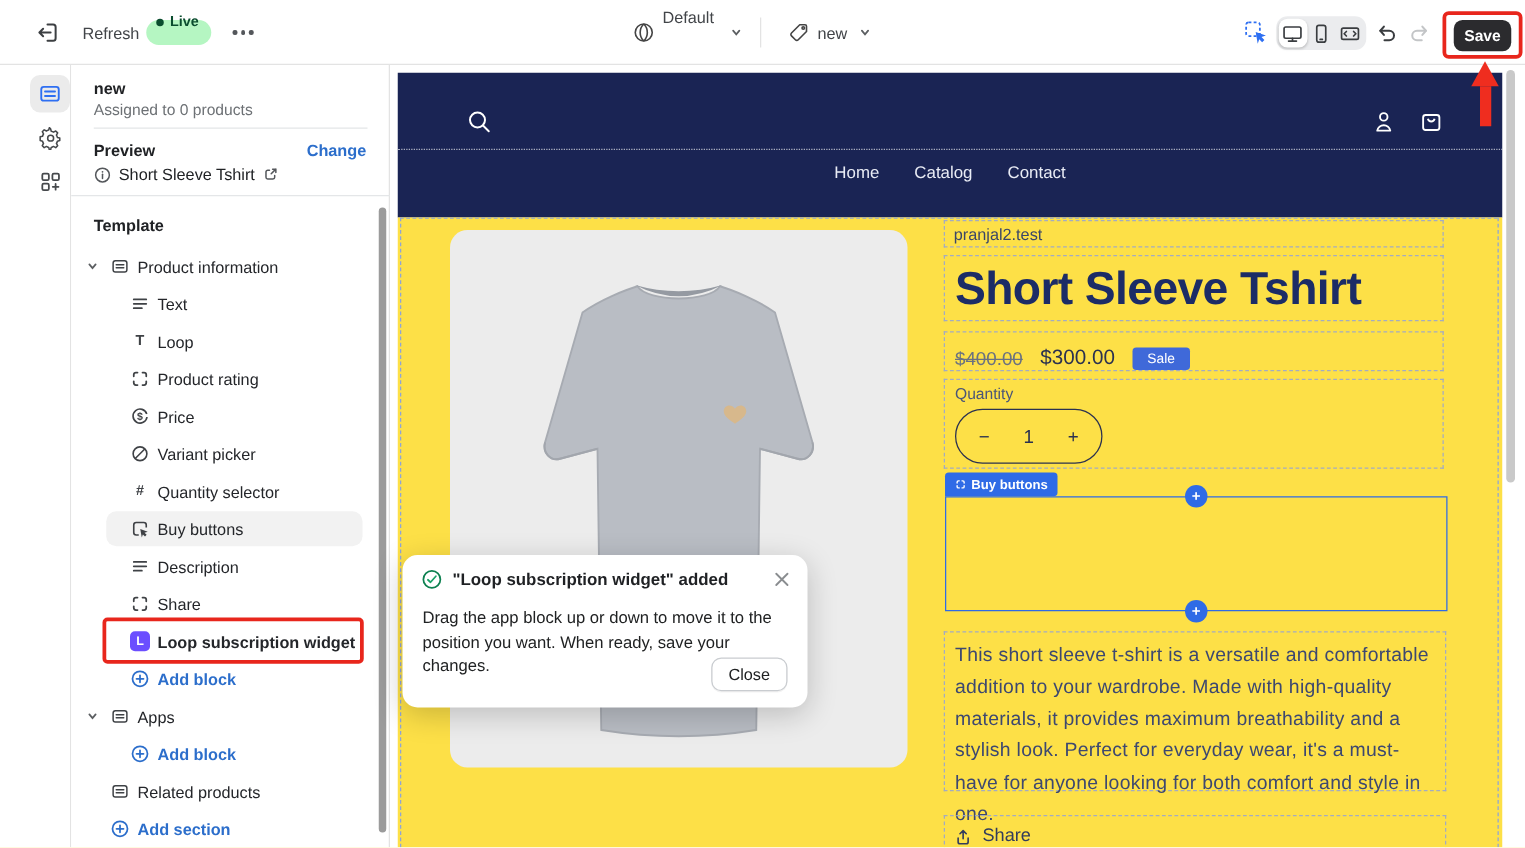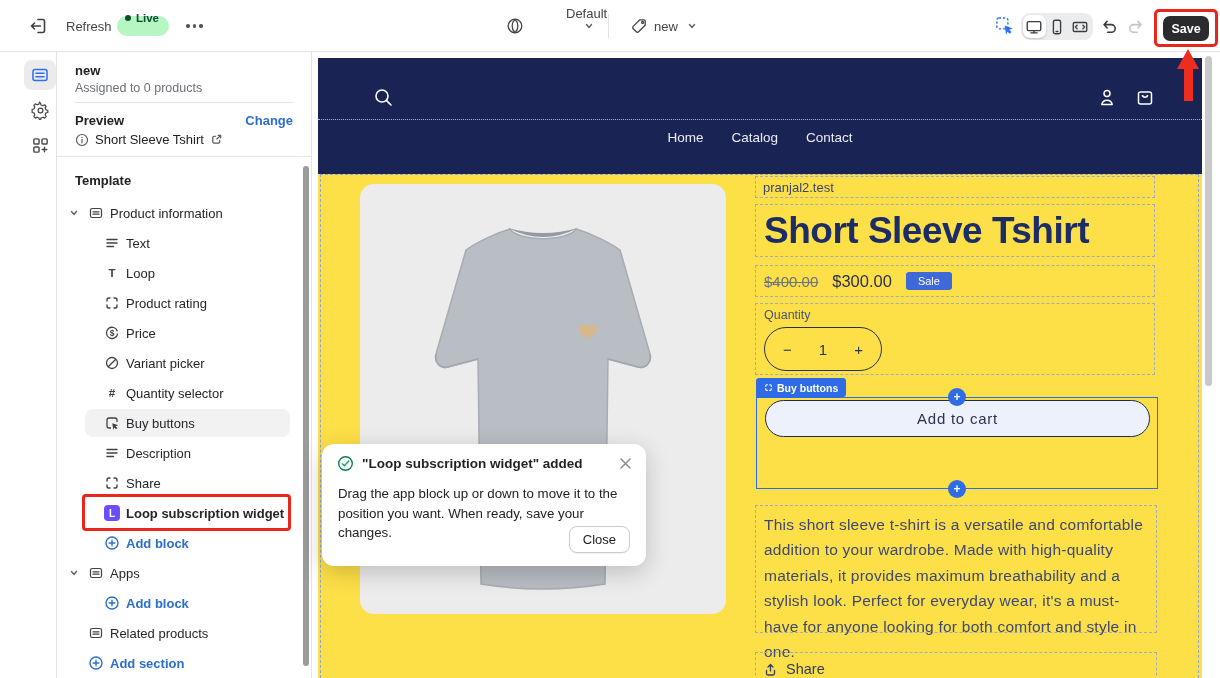--- a/index.html
+++ b/index.html
@@ -61,21 +61,21 @@
   .store-nav span{font-size:13.5px;color:#e9ecf5;cursor:pointer;}
   .hicon{position:absolute;top:28px;cursor:pointer;}
   .store-body{position:absolute;left:0;top:116px;width:884px;height:504px;background:#fde047;overflow:hidden;}
   .store-body::before{content:"";position:absolute;left:2px;top:0;bottom:0;border-left:1px dashed #8ea4d8;}
   .store-body::after{content:"";position:absolute;left:880px;top:0;bottom:0;border-left:1px dashed #8ea4d8;}
   .sec-top{position:absolute;left:2px;top:0;width:878px;border-top:1px dashed #8ea4d8;}
   .prod-img{position:absolute;left:42px;top:10px;width:366px;height:430px;background:#ececec;border-radius:14px;overflow:hidden;}
   .dash-box{position:absolute;border:1px dashed #a3abc2;}
   .vendor{left:437px;top:2px;width:400px;height:22px;font-size:13px;color:#3b4668;display:flex;align-items:center;padding-left:7px;}
   .ptitle{left:437px;top:30px;width:400px;height:53px;display:flex;align-items:center;padding-left:8px;font-size:37px;font-weight:800;color:#1c2c66;letter-spacing:-.5px;white-space:nowrap;}
-  .pricebox{left:437px;top:91px;width:400px;height:32px;display:flex;align-items:center;gap:14px;padding-left:8px;}
+  .pricebox{left:437px;top:91px;width:400px;height:32px;display:flex;align-items:flex-end;gap:14px;padding-left:8px;}
   .price-old{font-size:15px;color:#6b7280;text-decoration:line-through;}
   .price-new{font-size:16.5px;color:#2b3150;}
   .sale-badge{background:#3f69d9;color:#fff;font-size:11px;padding:3px 12px;border-radius:3px;}
   .qtybox{left:437px;top:129px;width:400px;height:72px;}
   .qty-label{position:absolute;left:8px;top:4px;font-size:12.5px;color:#4a5578;}
   .stepper{position:absolute;left:8px;top:23px;width:118px;height:44px;border:1px solid #2b3150;border-radius:23px;display:flex;align-items:center;justify-content:space-between;padding:0 18px;font-size:15px;color:#2b3150;}
   .stepper span{cursor:pointer;}
   .buy-badge{position:absolute;left:438px;top:204px;height:19px;background:#2f6be6;border-radius:3px 3px 3px 0;display:flex;align-items:center;gap:4px;padding:0 8px;color:#fff;font-size:10.5px;font-weight:600;z-index:5;}
   .buy-box{position:absolute;left:438px;top:223px;width:402px;height:92px;border:1.5px solid #2f6be6;}
   .plus-pin{position:absolute;width:18px;height:18px;border-radius:50%;background:#2f6be6;color:#fff;display:flex;align-items:center;justify-content:center;font-size:12px;font-weight:700;z-index:6;cursor:pointer;}
@@ -115,21 +115,21 @@
         <i></i>
         <i></i>
       </span>
 
     <span class="abs" style="left:506px;top:17px;">
       <svg width="18" height="18" viewBox="0 0 18 18" fill="none" stroke="#454545" stroke-width="1.3">
         <circle cx="9" cy="9" r="6.8"></circle>
           <path d="M9 2.2a9.5 9.5 0 0 0 0 13.6M9 2.2a9.5 9.5 0 0 1 0 13.6"></path>
       </svg>
     </span>
-    <span class="abs tb-text" style="left:530px;top:6px;margin-left:36px;">Default</span>
+    <span class="abs tb-text" style="left:530px;top:6px;">Default</span>
     <span class="abs" style="left:584px;top:21px;">
       <svg width="10" height="10" viewBox="0 0 10 10" fill="none" stroke="#5c5f62" stroke-width="1.4" stroke-linecap="round">
           <path d="M2.5 3.5 5 6.5l2.5-3"></path>
         </svg>
     </span>
     <span class="tb-divider"></span>
     <span class="abs" style="left:630px;top:17px;">
       <svg width="18" height="18" viewBox="0 0 18 18" fill="none" stroke="#454545" stroke-width="1.3" stroke-linejoin="round">
         <path d="M9.8 2.8h4.2a1.2 1.2 0 0 1 1.2 1.2v4.2l-6.6 6.6a1.6 1.6 0 0 1-2.3 0l-3.1-3.1a1.6 1.6 0 0 1 0-2.3z"></path>
           <circle cx="12.6" cy="5.4" r="1"></circle>
@@ -434,21 +434,20 @@
 
         <div class="buy-badge">
           <svg width="9" height="9" viewBox="0 0 16 16" fill="none" stroke="#fff" stroke-width="2" stroke-linecap="round">
               <path d="M6 3H4.8A1.8 1.8 0 0 0 3 4.8V6M10 3h1.2A1.8 1.8 0 0 1 13 4.8V6M13 10v1.2a1.8 1.8 0 0 1-1.8 1.8H10M3 10v1.2A1.8 1.8 0 0 0 4.8 13H6"></path>
             </svg>
           <span>Buy buttons</span>
         </div>
         <div class="buy-box"></div>
         <span class="plus-pin" style="left:630px;top:214px;">+</span>
         <span class="plus-pin" style="left:630px;top:306px;">+</span>
-        <div class="btn-atc">Add to cart</div>
 
         <div class="dash-box descbox">This short sleeve t-shirt is a versatile and comfortable addition to your wardrobe. Made with high-quality materials, it provides maximum breathability and a stylish look. Perfect for everyday wear, it's a must-have for anyone looking for both comfort and style in one.</div>
 
         <div class="dash-box sharebox">
           <svg width="15" height="15" viewBox="0 0 15 15" fill="none" stroke="#323c5c" stroke-width="1.3" stroke-linecap="round" stroke-linejoin="round">
             <path d="M7.5 2.5V9M5 5l2.5-2.5L10 5"></path>
               <path d="M3.5 8.5v3A1.5 1.5 0 0 0 5 13h5a1.5 1.5 0 0 0 1.5-1.5v-3"></path>
           </svg>
           <span>Share</span>
         </div>

